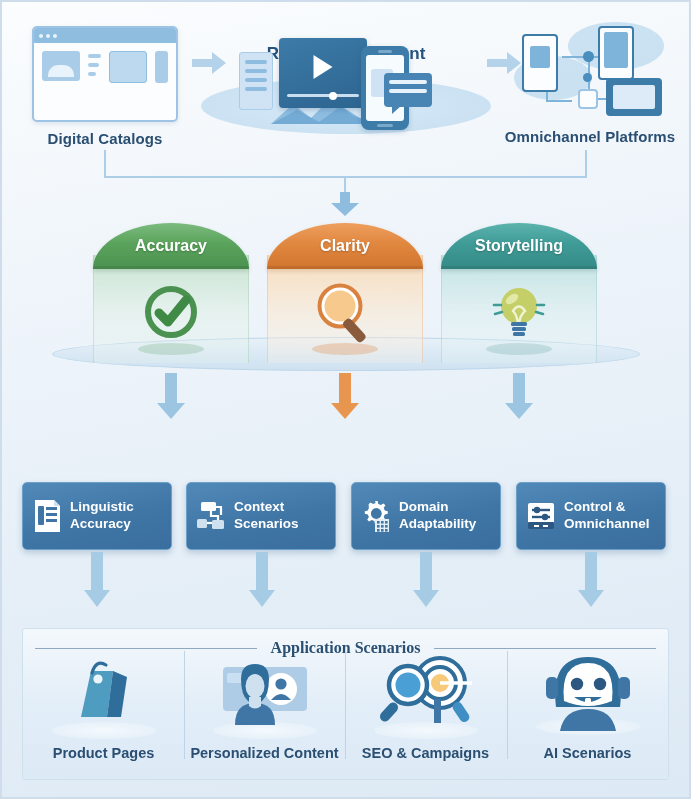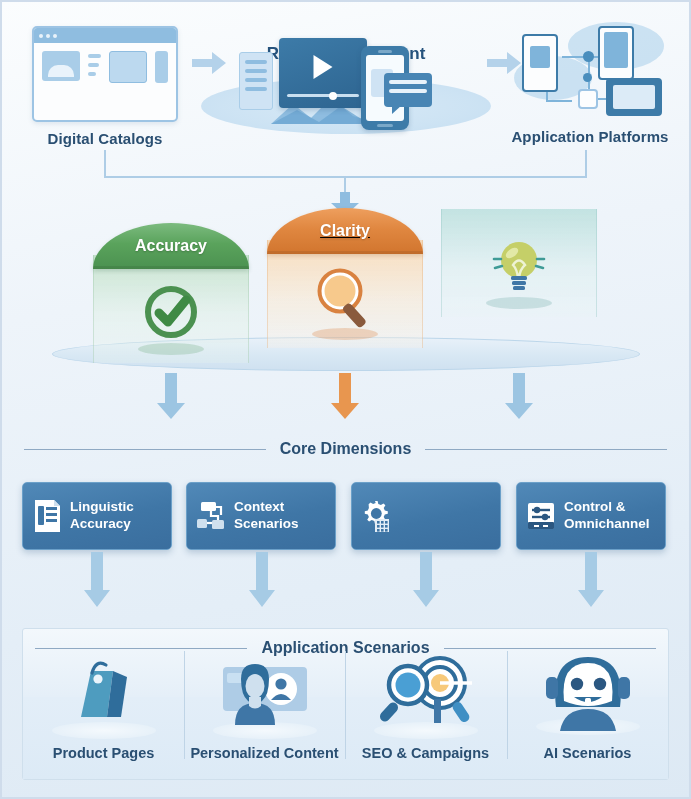--- a/index.html
+++ b/index.html
@@ -262,21 +262,21 @@
         </div>
 
         <div class="dev" style="left:92px; top:6px; width:36px; height:54px;">
           <div class="dev-fill" style="left:4px; top:4px; right:4px; bottom:10px; border-radius:2px;"></div>
         </div>
 
         <div class="dev" style="left:100px; top:58px; width:56px; height:38px; background:#3d7ba8; border-color:#3d7ba8;">
           <div class="dev-fill" style="left:5px; top:5px; right:5px; bottom:5px; background:#dcebf7; border-radius:2px;"></div>
         </div>
       </div>
-      <div class="node-label" style="margin-top:108px;">Application Platforms</div>
+      <div class="node-label" style="margin-top:108px;">Omnichannel Platforms</div>
     </div>
 
     <div class="bus" style="left:104px; top:150px; width:2px; height:28px;"></div>
     <div class="bus" style="left:585px; top:150px; width:2px; height:28px;"></div>
     <div class="bus" style="left:104px; top:176px; width:483px; height:2px;"></div>
     <div class="bus" style="left:344px; top:176px; width:2px; height:18px;"></div>
   </div>
 
   <div class="dn-arrow" style="left:331px; top:192px; height:24px;">
     <svg viewBox="0 0 28 24">
@@ -296,37 +296,40 @@
         <div class="cyl-icon">
           <svg width="62" height="62" viewBox="0 0 62 62">
             <circle cx="31" cy="31" r="23" fill="none" stroke="#4b9150" stroke-width="6"></circle>
             <path d="M19 32 L28 41 L46 19" fill="none" stroke="#3f8a45" stroke-width="9" stroke-linecap="round" stroke-linejoin="round"></path>
           </svg>
         </div>
         <div class="cyl-shadow" style="background:rgba(120,175,135,.30);"></div>
       </div>
     </div>
 
-    <div class="cyl" style="left:267px; top:33px;text-decoration:underline;">
+    <div class="cyl" style="left:267px; top:48px;">
       <div class="cyl-top" style="background:linear-gradient(180deg,#ee9f5e 0%, #e08740 45%, #d1752e 100%); box-shadow:inset 0 -3px 0 rgba(0,0,0,.08), 0 2px 4px rgba(150,85,30,.22);">
         <span>Clarity</span>
       </div>
       <div class="cyl-body" style="background:linear-gradient(180deg, rgba(250,215,175,.80) 0%, rgba(252,232,205,.52) 55%, rgba(253,243,230,.28) 100%); border-left:1px solid rgba(225,170,115,.35); border-right:1px solid rgba(225,170,115,.35);">
         <div class="cyl-icon">
           <svg width="64" height="64" viewBox="0 0 64 64">
             <circle cx="27" cy="25" r="18" fill="#f7c98c" stroke="#ffffff" stroke-width="5"></circle>
             <circle cx="27" cy="25" r="20.5" fill="none" stroke="#d98240" stroke-width="4"></circle>
             <rect x="36" y="36" width="10" height="27" rx="4" fill="#8a5a3c" transform="rotate(-42 41 49)"></rect>
           </svg>
         </div>
         <div class="cyl-shadow" style="background:rgba(224,150,95,.35);"></div>
       </div>
     </div>
 
     <div class="cyl" style="left:441px; top:48px;">
+      <div class="cyl-top" style="background:linear-gradient(180deg,#5cb3ae 0%, #3f9b96 45%, #358a86 100%); box-shadow:inset 0 -3px 0 rgba(0,0,0,.08), 0 2px 4px rgba(30,95,92,.2);">
+        <span>Storytelling</span>
+      </div>
       <div class="cyl-body" style="background:linear-gradient(180deg, rgba(178,220,216,.72) 0%, rgba(216,238,236,.45) 55%, rgba(234,246,245,.25) 100%); border-left:1px solid rgba(140,195,192,.35); border-right:1px solid rgba(140,195,192,.35);">
         <div class="cyl-icon">
           <svg width="66" height="66" viewBox="0 0 66 66">
             <circle cx="33" cy="25" r="18" fill="#c5cf68"></circle>
             <ellipse cx="26" cy="18" rx="7" ry="4" fill="#e2e9a6" transform="rotate(-35 26 18)"></ellipse>
             <path d="M27 30 q6 -9 12 0 q-5 4 -6 13 h-1 q-1 -9 -5 -13 z" fill="none" stroke="#eef3d4" stroke-width="2.4"></path>
             <rect x="25" y="41" width="16" height="4" rx="1.6" fill="#3f76a6"></rect>
             <rect x="26" y="46" width="14" height="4" rx="1.6" fill="#3f76a6"></rect>
             <rect x="27" y="51" width="12" height="4" rx="1.6" fill="#3f76a6"></rect>
             <g stroke="#3f9b96" stroke-width="2.6" stroke-linecap="round">
@@ -352,25 +355,20 @@
         </svg>
     </div>
     <div class="dn-arrow" style="left:505px; top:198px; height:46px;">
       <svg viewBox="0 0 28 46">
           <path d="M8 0 H20 V30 H28 L14 46 L0 30 H8 Z" fill="#9cc5e2"></path>
         </svg>
     </div>
   </div>
 
   <div class="sec-dim">
-    <div class="band-head">
-      <div class="band-rule"></div>
-      <div class="band-title">Core Dimensions</div>
-      <div class="band-rule"></div>
-    </div>
 
     <div class="dim-card" style="left:22px;">
       <div class="dim-icon">
         <svg width="30" height="34" viewBox="0 0 30 34">
           <path d="M3 1 H22 L28 7 V33 H3 Z" fill="#ffffff"></path>
           <path d="M22 1 L28 7 H22 Z" fill="#cfe0ee"></path>
           <rect x="6" y="7" width="6" height="19" rx="1" fill="#3f76a6"></rect>
           <g fill="#3f76a6">
               <rect x="14" y="8" width="11" height="3"></rect>
               <rect x="14" y="14" width="11" height="3"></rect>
@@ -415,20 +413,24 @@
               <rect x="24" y="22" width="2.6" height="2.6"></rect>
             <rect x="16" y="26" width="2.6" height="2.6"></rect>
               <rect x="20" y="26" width="2.6" height="2.6"></rect>
               <rect x="24" y="26" width="2.6" height="2.6"></rect>
             <rect x="16" y="30" width="2.6" height="2.6"></rect>
               <rect x="20" y="30" width="2.6" height="2.6"></rect>
               <rect x="24" y="30" width="2.6" height="2.6"></rect>
           </g>
         </svg>
       </div>
+      <div class="dim-text">
+        <div>Domain</div>
+        <div>Adaptability</div>
+      </div>
     </div>
 
     <div class="dim-card" style="left:516px;">
       <div class="dim-icon">
         <svg width="30" height="34" viewBox="0 0 30 34">
           <rect x="2" y="4" width="26" height="26" rx="2" fill="#ffffff"></rect>
           <rect x="2" y="23" width="26" height="7" rx="1" fill="#2b5781"></rect>
           <g stroke="#2b5781" stroke-width="2.4">
               <line x1="6" y1="11" x2="24" y2="11"></line>
               <line x1="6" y1="18" x2="24" y2="18"></line>
@@ -466,21 +468,21 @@
       <svg viewBox="0 0 26 55">
           <path d="M7 0 H19 V38 H26 L13 55 L0 38 H7 Z" fill="#a6cbe5"></path>
         </svg>
     </div>
   </div>
 
   <div class="sec-app">
     <div class="app-panel">
       <div class="app-floor"></div>
 
-      <div class="band-head" style="left:12px; right:12px; top:10px;">
+      <div class="band-head" style="left:12px; right:12px; top:10px;font-family:Liberation Serif, serif;">
         <div class="band-rule"></div>
         <div class="band-title">Application Scenarios</div>
         <div class="band-rule"></div>
       </div>
 
       <div class="app-div" style="left:161px;"></div>
       <div class="app-div" style="left:322px;"></div>
       <div class="app-div" style="left:484px;"></div>
 
       <div class="app-cell" style="left:161px;">

